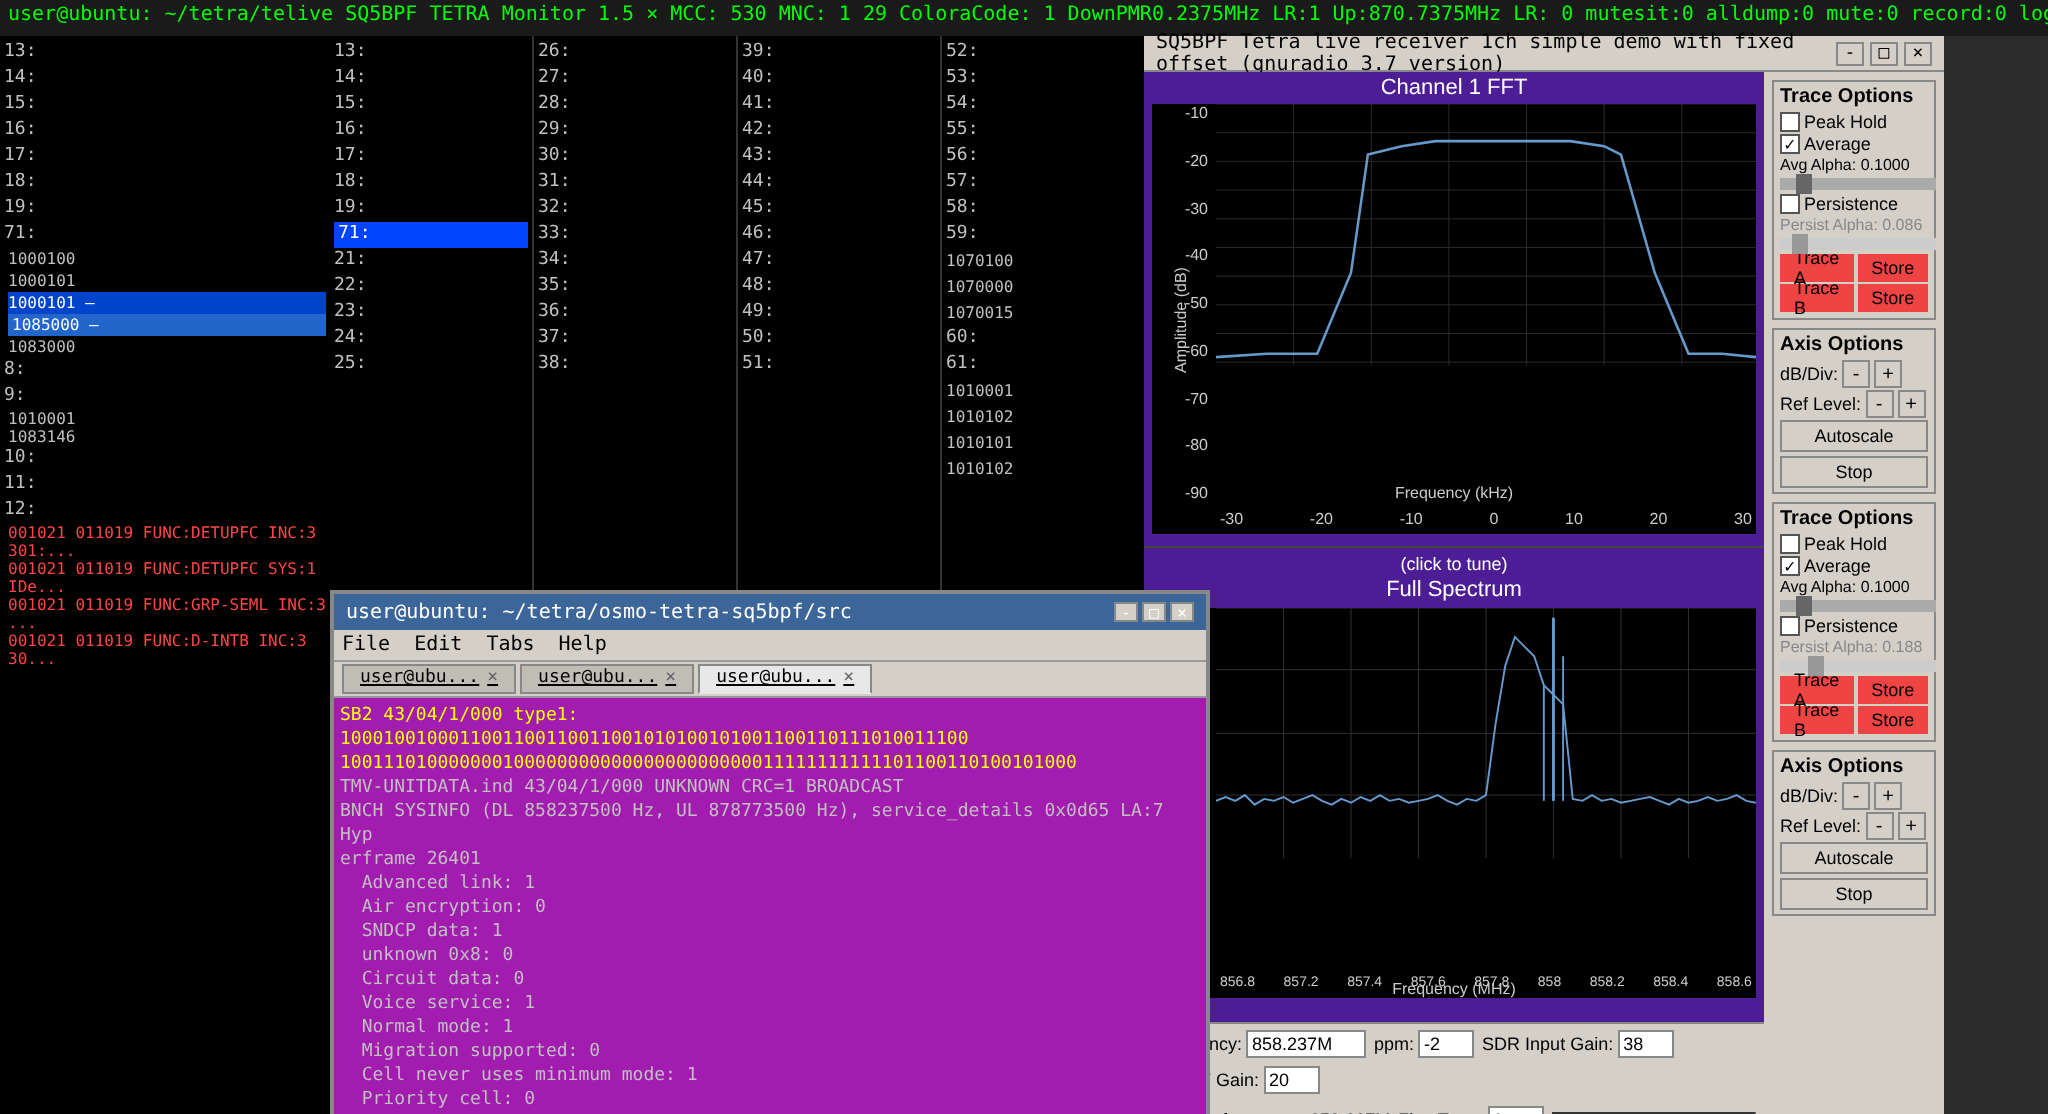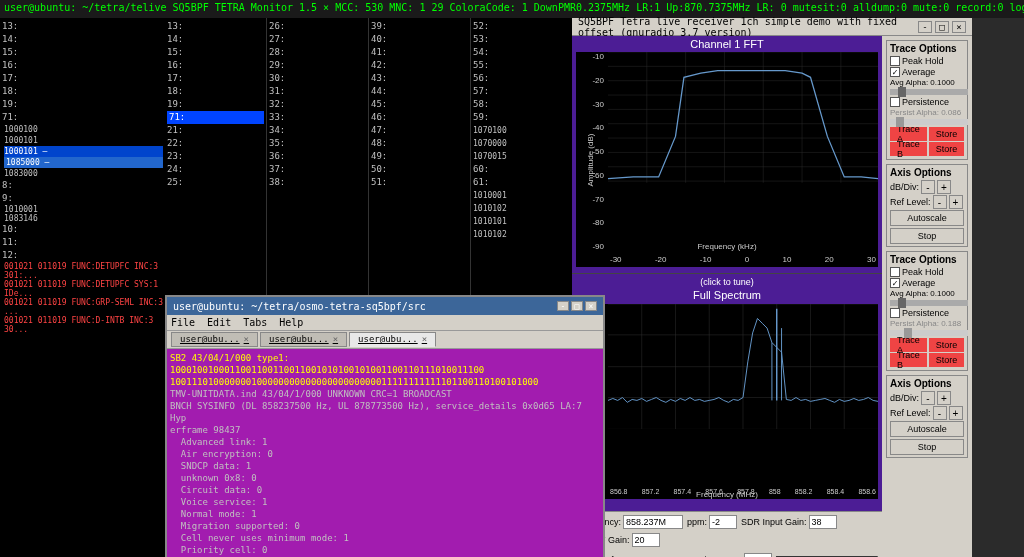--- a/index.html
+++ b/index.html
@@ -793,21 +793,21 @@
   <div id="popup-tabs">
     <div class="popup-tab">user@ubu...<span class="close-x">×</span></div>
     <div class="popup-tab">user@ubu...<span class="close-x">×</span></div>
     <div class="popup-tab active">user@ubu...<span class="close-x">×</span></div>
   </div>
   <div id="popup-content">
     <div class="log-line" style="color:#ffff00;">SB2 43/04/1/000 type1: 1000100100011001100110011001010100101001100110111010011100</div>
     <div class="log-line" style="color:#ffff00;">    10011101000000010000000000000000000000011111111111101100110100101000</div>
     <div class="log-line" style="color:#c0c0c0;">TMV-UNITDATA.ind 43/04/1/000 UNKNOWN CRC=1 BROADCAST</div>
     <div class="log-line" style="color:#c0c0c0;">BNCH SYSINFO (DL 858237500 Hz, UL 878773500 Hz), service_details 0x0d65 LA:7 Hyp</div>
-    <div class="log-line" style="color:#c0c0c0;">erframe 98437</div>
+    <div class="log-line" style="color:#c0c0c0;">erframe 26401</div>
     <div class="log-line" style="color:#c0c0c0;">&nbsp;&nbsp;Advanced link: 1</div>
     <div class="log-line" style="color:#c0c0c0;">&nbsp;&nbsp;Air encryption: 0</div>
     <div class="log-line" style="color:#c0c0c0;">&nbsp;&nbsp;SNDCP data: 1</div>
     <div class="log-line" style="color:#c0c0c0;">&nbsp;&nbsp;unknown 0x8: 0</div>
     <div class="log-line" style="color:#c0c0c0;">&nbsp;&nbsp;Circuit data: 0</div>
     <div class="log-line" style="color:#c0c0c0;">&nbsp;&nbsp;Voice service: 1</div>
     <div class="log-line" style="color:#c0c0c0;">&nbsp;&nbsp;Normal mode: 1</div>
     <div class="log-line" style="color:#c0c0c0;">&nbsp;&nbsp;Migration supported: 0</div>
     <div class="log-line" style="color:#c0c0c0;">&nbsp;&nbsp;Cell never uses minimum mode: 1</div>
     <div class="log-line" style="color:#c0c0c0;">&nbsp;&nbsp;Priority cell: 0</div>

